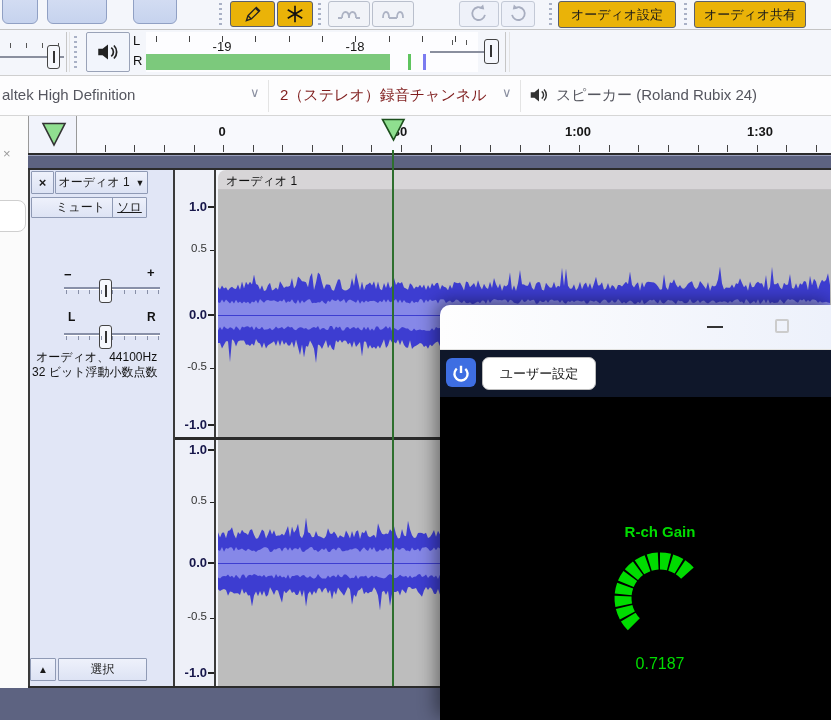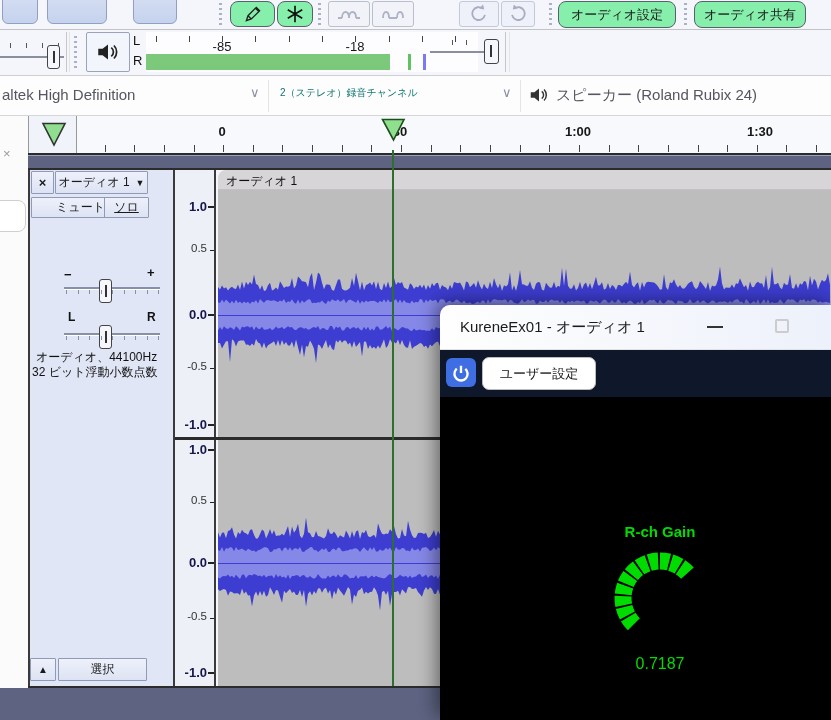--- a/index.html
+++ b/index.html
@@ -1,19 +1,19 @@
 <!DOCTYPE html>
 <html><head>
 <meta charset="utf-8">
 <style>
   html,body{margin:0;padding:0;background:#dcdcdc;}
   #app{position:relative;width:831px;height:720px;overflow:hidden;
        font-family:"Liberation Sans","DejaVu Sans",sans-serif;background:#f4f6fb;}
   .abs{position:absolute;}
-  .tbtn{position:absolute;background:#86efac;border:1px solid #5a5f6e;border-radius:8px;
+  .tbtn{position:absolute;background:#eab308;border:1px solid #5a5f6e;border-radius:3px;
         display:flex;align-items:center;justify-content:center;box-sizing:border-box;}
   .tbtn-dis{position:absolute;background:#f1f3f8;border:1px solid #b9bfcc;border-radius:3px;
         display:flex;align-items:center;justify-content:center;box-sizing:border-box;}
   .tbtn-cut{position:absolute;background:linear-gradient(#d8e0f4,#c6d3ee);
         border:1px solid #90a0c4;border-radius:6px;box-sizing:border-box;}
   .grip{position:absolute;width:3px;background:repeating-linear-gradient(#a9b1c6 0 2px,transparent 2px 5px);}
   .sep{position:absolute;width:1px;background:#c6c6c6;}
   .pbtn{position:absolute;background:linear-gradient(#eef1fb,#dde3f4);border:1px solid #8f9ab5;
         box-sizing:border-box;display:flex;align-items:center;justify-content:center;
         color:#1a1a1a;border-radius:1px;}
@@ -119,38 +119,38 @@
   <div class="abs" style="left:9.5px;top:4px;width:1px;height:6px;background:#444;"></div>
       <div class="abs" style="left:42.8px;top:4px;width:1px;height:6px;background:#444;"></div>
       <div class="abs" style="left:76.1px;top:4px;width:1px;height:6px;background:#444;"></div>
       <div class="abs" style="left:109.4px;top:4px;width:1px;height:6px;background:#444;"></div>
       <div class="abs" style="left:142.7px;top:4px;width:1px;height:6px;background:#444;"></div>
       <div class="abs" style="left:176.0px;top:4px;width:1px;height:6px;background:#444;"></div>
       <div class="abs" style="left:209.3px;top:4px;width:1px;height:6px;background:#444;"></div>
       <div class="abs" style="left:242.6px;top:4px;width:1px;height:6px;background:#444;"></div>
       <div class="abs" style="left:275.9px;top:4px;width:1px;height:6px;background:#444;"></div>
       <div class="abs" style="left:309.2px;top:4px;width:1px;height:6px;background:#444;"></div>
-      <div class="abs" style="left:56px;top:7px;width:40px;text-align:center;font-size:13px;color:#161616;">-85</div>
+      <div class="abs" style="left:56px;top:7px;width:40px;text-align:center;font-size:13px;color:#161616;">-19</div>
       <div class="abs" style="left:189px;top:7px;width:40px;text-align:center;font-size:13px;color:#161616;">-18</div>
     </div>
 
   <div class="abs" style="left:430px;top:30px;width:90px;height:45px;">
     <div class="abs" style="left:22px;top:10px;width:1px;height:5px;background:#555;"></div>
     <div class="abs" style="left:36px;top:10px;width:1px;height:5px;background:#555;"></div>
     <div class="abs" style="left:0;top:21px;width:58px;height:2px;background:#8a8f9e;"></div>
     <div class="sthumb" style="left:54px;top:9px;width:15px;height:25px;"></div>
   </div>
   <div class="sep" style="left:505px;top:32px;height:40px;"></div>
   <div class="sep" style="left:509px;top:32px;height:40px;background:#e3e3e3;"></div>
 
   <div class="abs" style="left:0;top:76px;width:831px;height:39px;background:#fdfdfe;border-bottom:1px solid #d6d6d6;"></div>
   <div class="lbl nowrap" style="left:2px;top:86px;font-size:15px;color:#55565f;">altek High Definition</div>
   <div class="lbl" style="left:250px;top:85px;font-size:13px;color:#8a8fa0;">∨</div>
   <div class="sep" style="left:268px;top:80px;height:32px;background:#e4e4e4;"></div>
-  <div class="lbl nowrap" style="left:280px;top:86px;font-size:10px;color:#0f766e;">2（ステレオ）録音チャンネル</div>
+  <div class="lbl nowrap" style="left:280px;top:86px;font-size:15px;color:#7f1d1d;">2（ステレオ）録音チャンネル</div>
   <div class="lbl" style="left:502px;top:85px;font-size:13px;color:#8a8fa0;">∨</div>
   <div class="sep" style="left:520px;top:80px;height:32px;background:#e4e4e4;"></div>
   <div class="abs" style="left:528px;top:84px;">
     <svg width="22" height="22" viewBox="0 0 24 24">
         <path d="M3 9v6h4l5 4V5L7 9z" fill="#333"></path>
         <path d="M15 8a5 5 0 0 1 0 8 M17.5 6a8.5 8.5 0 0 1 0 12" stroke="#333" fill="none" stroke-width="1.6"></path>
       </svg>
   </div>
   <div class="lbl nowrap" style="left:556px;top:86px;font-size:15px;color:#55565f;">スピーカー (Roland Rubix 24)</div>
 
@@ -175,21 +175,21 @@
   <div class="abs" style="left:28px;top:155px;width:803px;height:13px;background:#5d6381;border-top:1px solid #9aa0bd;box-sizing:border-box;"></div>
   <div class="abs" style="left:28px;top:168px;width:803px;height:2px;background:#2b2b2b;"></div>
 
   <div class="abs" style="left:28px;top:170px;width:147px;height:516px;background:#e1e6f6;border-left:2px solid #3a3a3a;border-right:2px solid #3a3a3a;box-sizing:border-box;"></div>
   <div class="pbtn" style="left:31px;top:171px;width:23px;height:23px;font-size:13px;font-weight:bold;">×</div>
   <div class="pbtn" style="left:55px;top:171px;width:93px;height:23px;gap:6px;font-size:12px;">
     <span>オーディオ 1</span>
     <span style="font-size:9px;">▼</span>
   </div>
   <div class="pbtn" style="left:31px;top:197px;width:99px;height:21px;font-size:12px;">ミュート</div>
-  <div class="pbtn" style="left:104px;top:197px;width:45px;height:21px;font-size:12px;text-decoration:underline;">ソロ</div>
+  <div class="pbtn" style="left:112px;top:197px;width:35px;height:21px;font-size:12px;text-decoration:underline;">ソロ</div>
 
   <div class="lbl" style="left:64px;top:267px;font-size:13px;font-weight:bold;">−</div>
   <div class="lbl" style="left:147px;top:265px;font-size:13px;font-weight:bold;">+</div>
   <div class="abs" id="gain-slider" style="left:64px;top:279px;width:96px;height:24px;">
     <div class="abs" style="left:0;top:8px;width:96px;height:2px;background:#8890a8;border-bottom:1px solid #fff;"></div>
     <div class="sthumb" style="left:35px;top:0;"></div>
   <div class="abs" style="left:2px;top:11px;width:1px;height:4px;background:#8890a8;"></div>
       <div class="abs" style="left:13.5px;top:11px;width:1px;height:4px;background:#8890a8;"></div>
       <div class="abs" style="left:25px;top:11px;width:1px;height:4px;background:#8890a8;"></div>
       <div class="abs" style="left:36.5px;top:11px;width:1px;height:4px;background:#8890a8;"></div>
@@ -263,21 +263,20 @@
         <rect x="0" y="123" width="613" height="1" fill="#3d3dd1"></rect>
       </svg>
     </div>
   <div class="abs" style="left:28px;top:686px;width:803px;height:2px;background:#2b2b2b;"></div>
   <div class="abs" style="left: 392px; top: 150px; width: 2px; height: 536px; z-index: 12; background: rgb(46, 111, 46);"></div>
 
   <div class="abs" style="left:0;top:688px;width:831px;height:32px;background:#5d6381;"></div>
 
   <div class="abs" id="plugin-window" style="left:440px;top:305px;width:391px;height:415px;z-index:50;border-radius:10px 0 0 0;overflow:hidden;box-shadow:-4px -4px 18px rgba(0,0,0,0.45);">
     <div class="abs" style="left:0;top:0;width:391px;height:44px;background:linear-gradient(to right,#fefefe,#edf1fb);">
-      <div class="lbl nowrap" style="left:20px;top:0;line-height:44px;font-size:15px;color:#1b1b1b;">KureneEx01 - オーディオ 1</div>
       <div class="abs" style="left:267px;top:21px;width:16px;height:2px;background:#333;"></div>
       <div class="abs" style="left:335px;top:14px;width:14px;height:14px;border:2px solid #ccc;border-radius:2px;box-sizing:border-box;"></div>
     </div>
     <div class="abs" style="left:0;top:44px;width:391px;height:48px;background:#0f172a;border-top:1px solid #e2e2e0;box-sizing:border-box;">
       <div class="abs" style="left:6px;top:8px;width:30px;height:29px;background:#3e6ee2;border-radius:6px;display:flex;align-items:center;justify-content:center;">
         <span>
           <svg width="22" height="22" viewBox="0 0 24 24">
               <circle cx="12" cy="13" r="7.2" fill="none" stroke="#fff" stroke-width="2.6" stroke-dasharray="35 10.2" transform="rotate(-49 12 13)"></circle>
               <path d="M12 4v8" stroke="#fff" stroke-width="2.6"></path>
             </svg>

